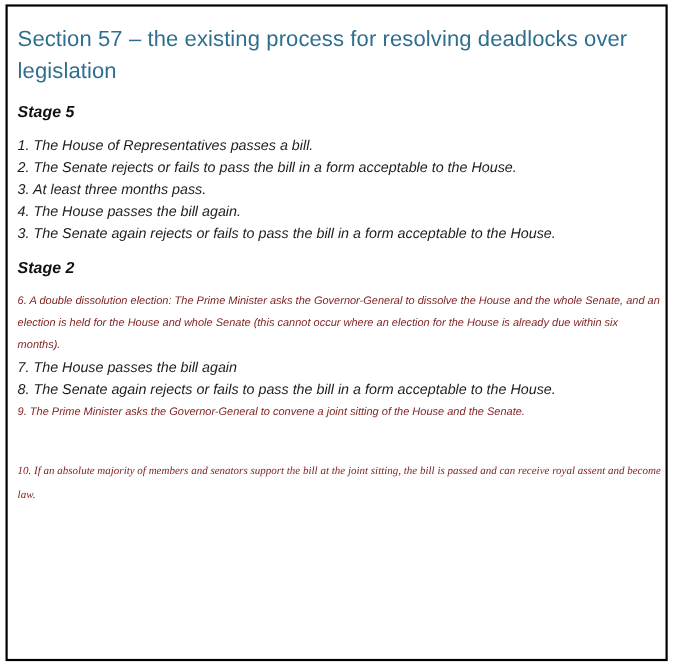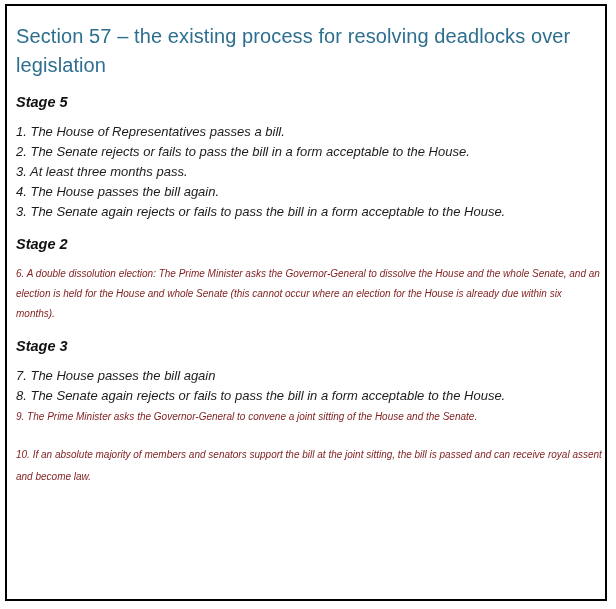--- a/index.html
+++ b/index.html
@@ -59,21 +59,22 @@
     font-weight: 400;
     font-size: 10px;
     line-height: 20px;
     color: #7f1d1d;
     max-width: 592px;
   }
   .para.wide {
     line-height: 22px;
   }
   .para + .para {
-    margin-top: 16px;
+    margin-top: 32px;
+    font-family: Liberation Serif, serif;
   }
 </style>
 </head>
 <body>
 
 <div class="frame">
 
   <h1 class="title" style="color: rgb(46, 110, 143);">Section 57 – the existing process for resolving deadlocks over legislation</h1>
 
   <section>
@@ -88,21 +89,20 @@
   </section>
 
   <section>
     <h2 class="stage">Stage 2</h2>
     <div class="block">
       <div class="para">6. A double dissolution election: The Prime Minister asks the Governor-General to dissolve the House and the whole Senate, and an election is held for the House and whole Senate (this cannot occur where an election for the House is already due within six months).</div>
     </div>
   </section>
 
   <section>
-    <h2 class="stage">Stage 3</h2>
     <div class="block">
       <div class="line">7. The House passes the bill again</div>
       <div class="line">8. The Senate again rejects or fails to pass the bill in a form acceptable to the House.</div>
     </div>
   </section>
 
   <section>
     <div class="block">
       <div class="para wide">9. The Prime Minister asks the Governor-General to convene a joint sitting of the House and the Senate.</div>
       <div class="para wide">10. If an absolute majority of members and senators support the bill at the joint sitting, the bill is passed and can receive royal assent and become law.</div>

